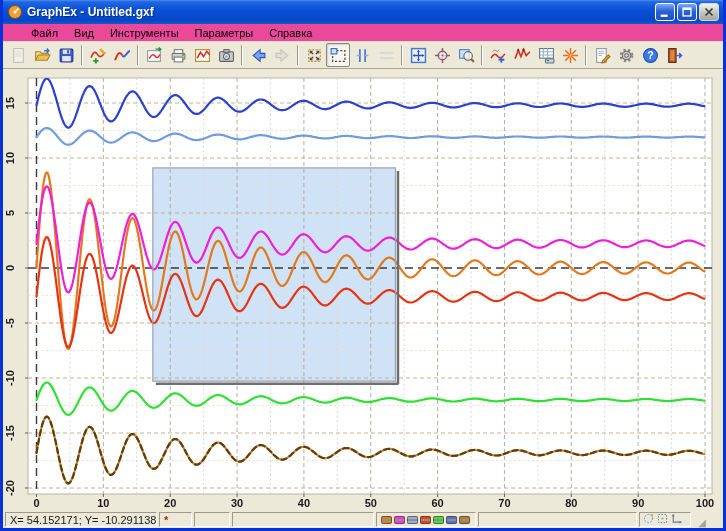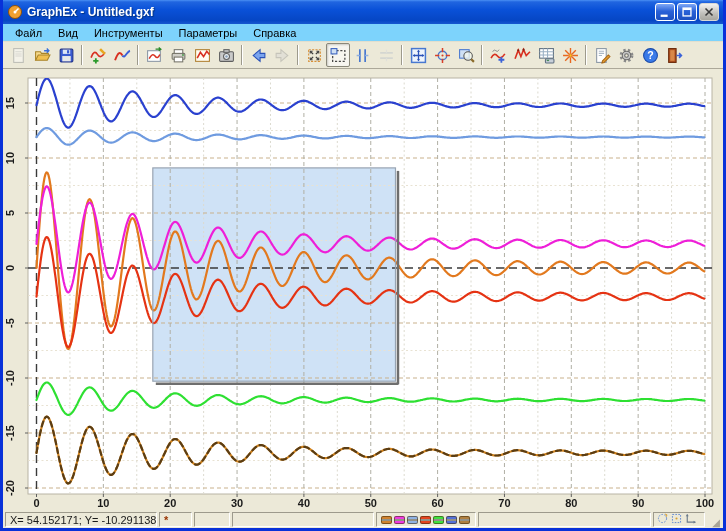--- a/index.html
+++ b/index.html
@@ -12,38 +12,38 @@
     color:#fff; }
   .titlebar .app-ico { width:16px; height:16px; margin-right:4px; }
   .titlebar .ttl { font-size:12px; font-weight:bold; text-shadow:1px 1px 1px #00317e; flex:1;
                    white-space:nowrap; overflow:hidden; }
   .winbtn { width:20px; height:18px; margin-left:2px; border-radius:3px; border:1px solid #fff;
             display:flex; align-items:center; justify-content:center; cursor:default; }
   .winbtn.blue { background:linear-gradient(180deg,#7fa8f6,#2a62d8 45%,#1c4fc0); }
   .winbtn.gray { background:linear-gradient(180deg,#f2f2f0,#c0bfba 60%,#a8a7a0); border-color:#d8d8d4; }
   .winbtn svg { display:block; }
   
-  .menubar { height:18px; flex:0 0 18px; background:#7dd3fc; display:flex; align-items:center;
-             padding-left:4px; border-bottom:1px solid #e2dfce; }
+  .menubar { height:18px; flex:0 0 18px; background:#ec4899; display:flex; align-items:center;
+             padding-left:20px; border-bottom:1px solid #e2dfce; }
   .menu-item { font-size:11px; padding:2px 8px; color:#000; cursor:default; }
   
   .toolbar { height:27px; flex:0 0 27px; background:#ece9d8; display:flex; align-items:center;
              padding-left:3px; border-bottom:1px solid #aca899; }
   .tbtn { width:24px; height:24px; display:flex; align-items:center; justify-content:center;
           border:1px solid transparent; border-radius:2px; background:transparent; cursor:default; }
   .tbtn.pressed { border-color:#8a887a; background:#f7f6f0; box-shadow:inset 1px 1px 2px rgba(0,0,0,.18); }
   .tbtn.disabled { opacity:.45; filter:grayscale(.7); }
   .tsep { width:2px; height:20px; margin:0 3px; border-left:1px solid #9d9a8c; border-right:1px solid #ffffff; }
   .tbtn svg { display:block; }
   
   .plot-wrap { flex:1 1 auto; position:relative; background:#ece9d8; }
   .plot-wrap svg { position:absolute; left:0; top:0; }
   
   .statusbar { height:18px; flex:0 0 18px; background:#ece9d8; border-top:1px solid #fff;
-               display:flex; align-items:stretch; padding:1px 3px 1px 2px; font-size:11px; color:#1a1a1a; }
+               display:flex; align-items:stretch; padding:1px 17px 1px 2px; font-size:11px; color:#1a1a1a; }
   .sb-panel { border:1px solid; border-color:#9d9a8c #ffffff #ffffff #9d9a8c; margin-right:2px;
               display:flex; align-items:center; padding:0 4px; white-space:nowrap; overflow:hidden; }
   .sb-coords { width:152px; }
   .sb-mod { width:33px; color:#993300; font-weight:bold; }
   .sb-s1 { width:36px; }
   .sb-mid { width:142px; }
   .sb-swatches { width:100px; gap:2px; }
   .sb-fill { flex:1; }
   .sb-icons { width:52px; gap:1px; padding:0 2px; }
   .swatch { width:11px; height:8px; border:1px solid rgba(60,40,10,.55); border-radius:2px; }

